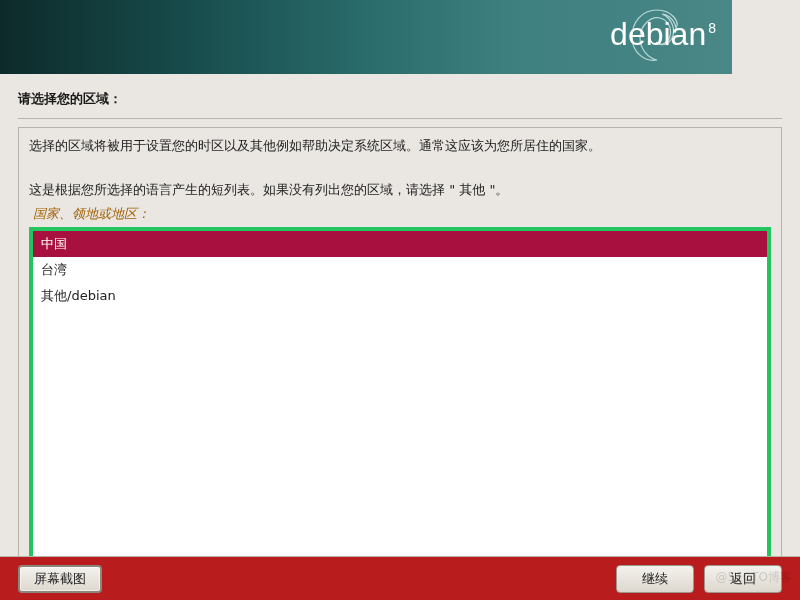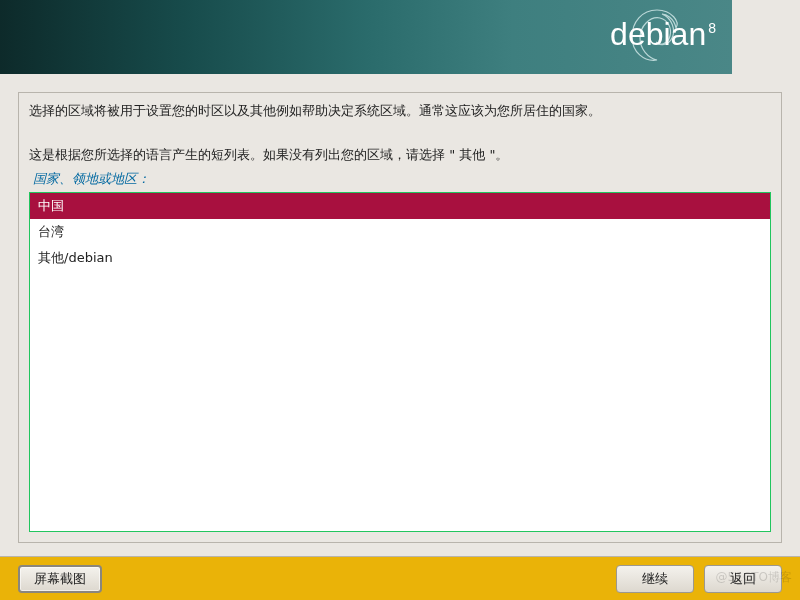--- a/index.html
+++ b/index.html
@@ -35,42 +35,42 @@
       border-bottom: 1px solid #b8b4ac;
     }
     .descbox {
       margin-top: 8px;
       border: 1px solid #b8b4ac;
       background: #eae7e2;
       padding: 8px 10px 10px 10px;
     }
     .desc1 { color: #222; margin-bottom: 24px; line-height: 1.5; }
     .desc2 { color: #222; margin-bottom: 6px; line-height: 1.5; }
-    .prompt { font-style: italic; color: #0369a1; margin: 2px 0 4px 4px; font-family: Liberation Mono, monospace; }
+    .prompt { font-style: italic; color: #a16207; margin: 2px 0 4px 4px; font-family: Liberation Mono, monospace; }
     .listbox {
-      border: 1px solid #22c55e;
+      border: 4px solid #22c55e;
       background: #fff;
       height: 340px;
       overflow: auto;
     }
     .list-item {
       padding: 4px 8px;
       font-size: 13px;
       color: #222;
       cursor: pointer;
     }
     .list-item.selected {
       background: #a8103f;
       color: #fff;
     }
     .bottombar {
       position: absolute;
       left: 0; bottom: 0; width: 800px; height: 44px;
       border-top: 1px solid #b8b4ac;
-      background: #eab308;
+      background: #b91c1c;
       display: flex; align-items: center;
       padding: 0 18px;
     }
     .btn {
       background: linear-gradient(#f4f2ed, #ddd8cf);
       border: 1px solid #9c988f;
       border-radius: 4px;
       padding: 4px 18px;
       font-size: 13px;
       cursor: pointer;
@@ -97,20 +97,21 @@
 <div class="banner">
   <svg class="swirl" viewBox="0 0 70 70">
     <path d="M35 8 C20 8 10 20 10 35 C10 50 22 60 35 58 C26 56 18 47 18 36 C18 24 28 14 38 16 C46 18 50 26 48 34 C46 42 38 44 34 40 C38 44 46 44 50 36 C54 28 50 16 40 12 C44 12 52 16 54 26 C58 20 50 8 35 8 Z" fill="none" stroke="#cfe6e6" stroke-width="1.2" opacity="0.85"></path>
   </svg>
   <div class="logo">
     <span>debian</span><sup>8</sup>
   </div>
 </div>
 
 <div class="content">
+  <div class="title">请选择您的区域：</div>
   <div class="descbox">
     <div class="desc1">选择的区域将被用于设置您的时区以及其他例如帮助决定系统区域。通常这应该为您所居住的国家。</div>
     <div class="desc2">这是根据您所选择的语言产生的短列表。如果没有列出您的区域，请选择 " 其他 "。</div>
     <div class="prompt">国家、领地或地区：</div>
     <div class="listbox" id="listbox">
         <div class="list-item selected">中国</div>
         <div class="list-item">台湾</div>
         <div class="list-item">其他/debian</div>
       </div>
   </div>

